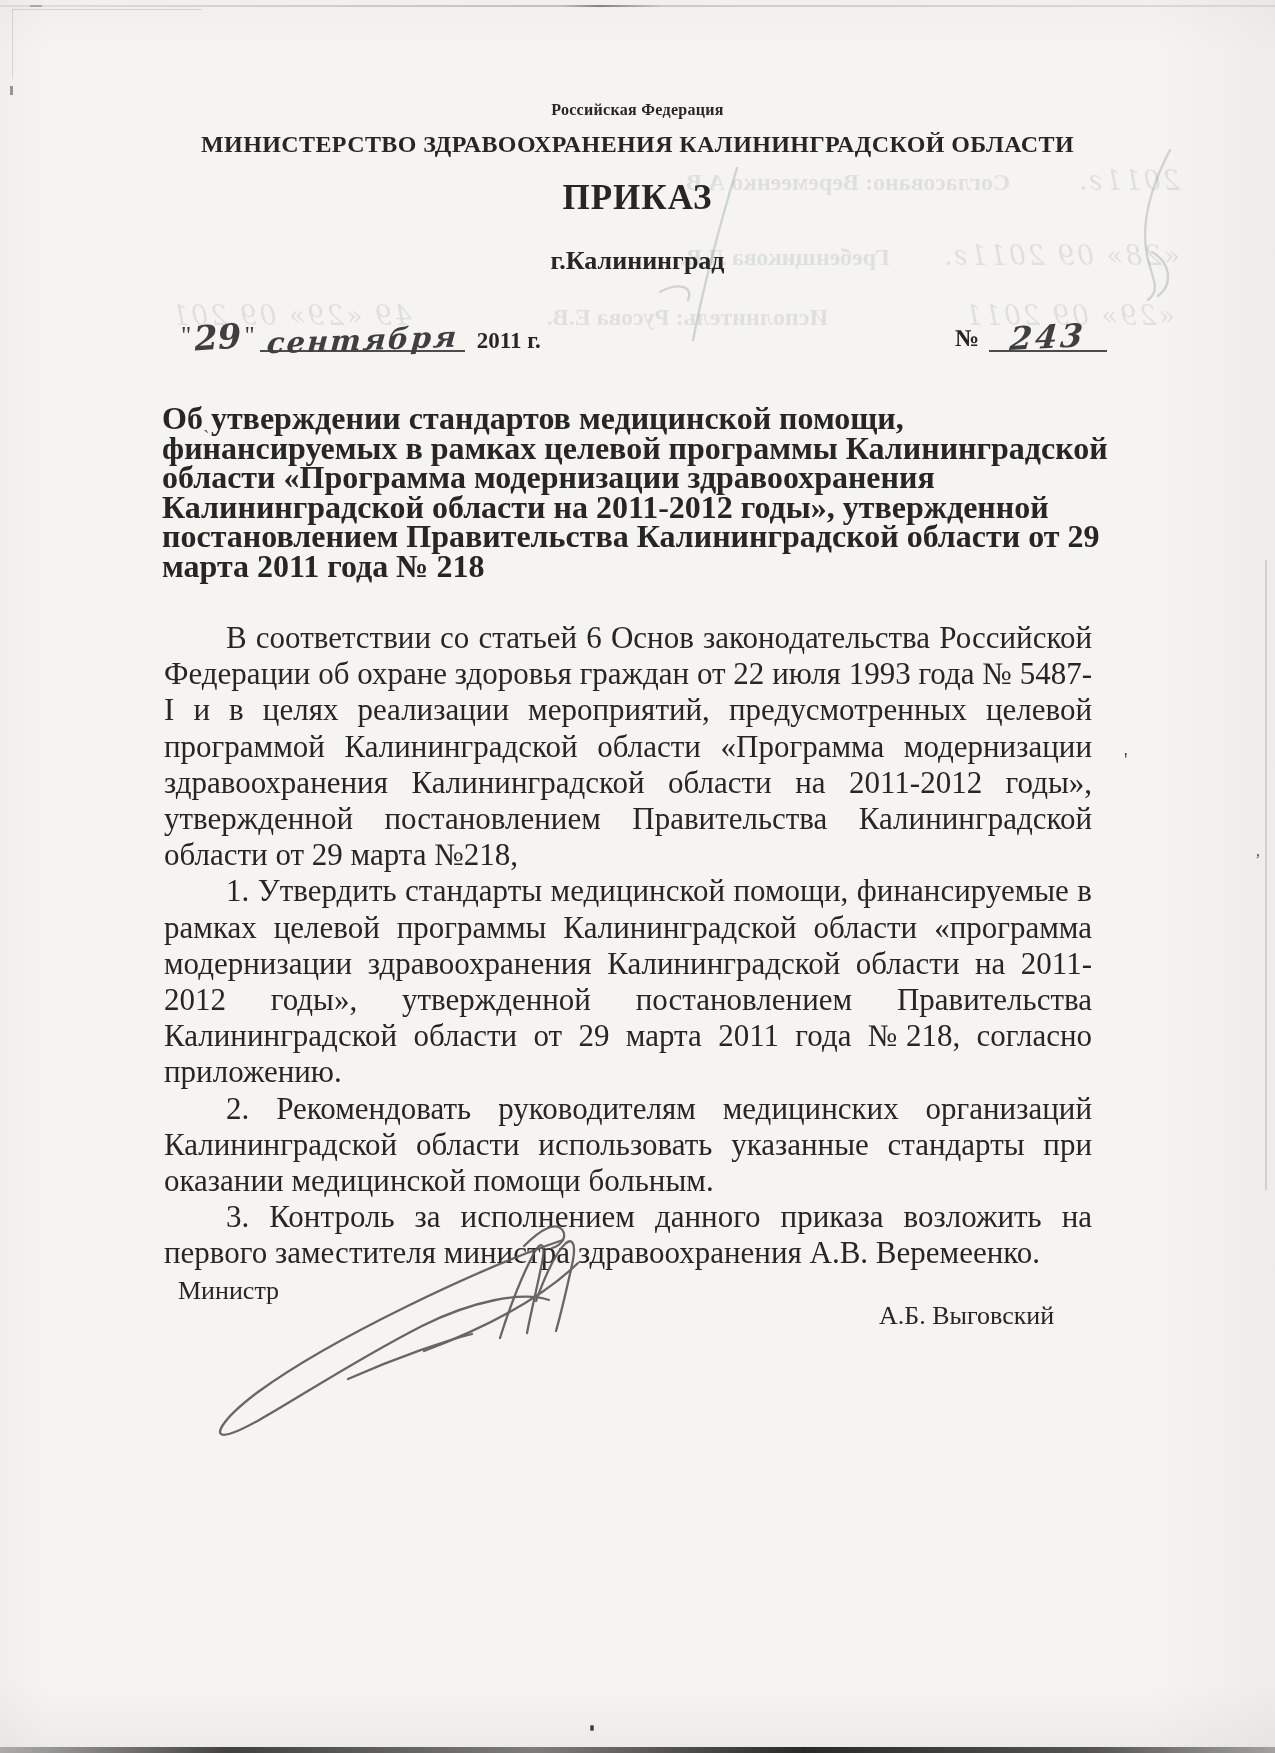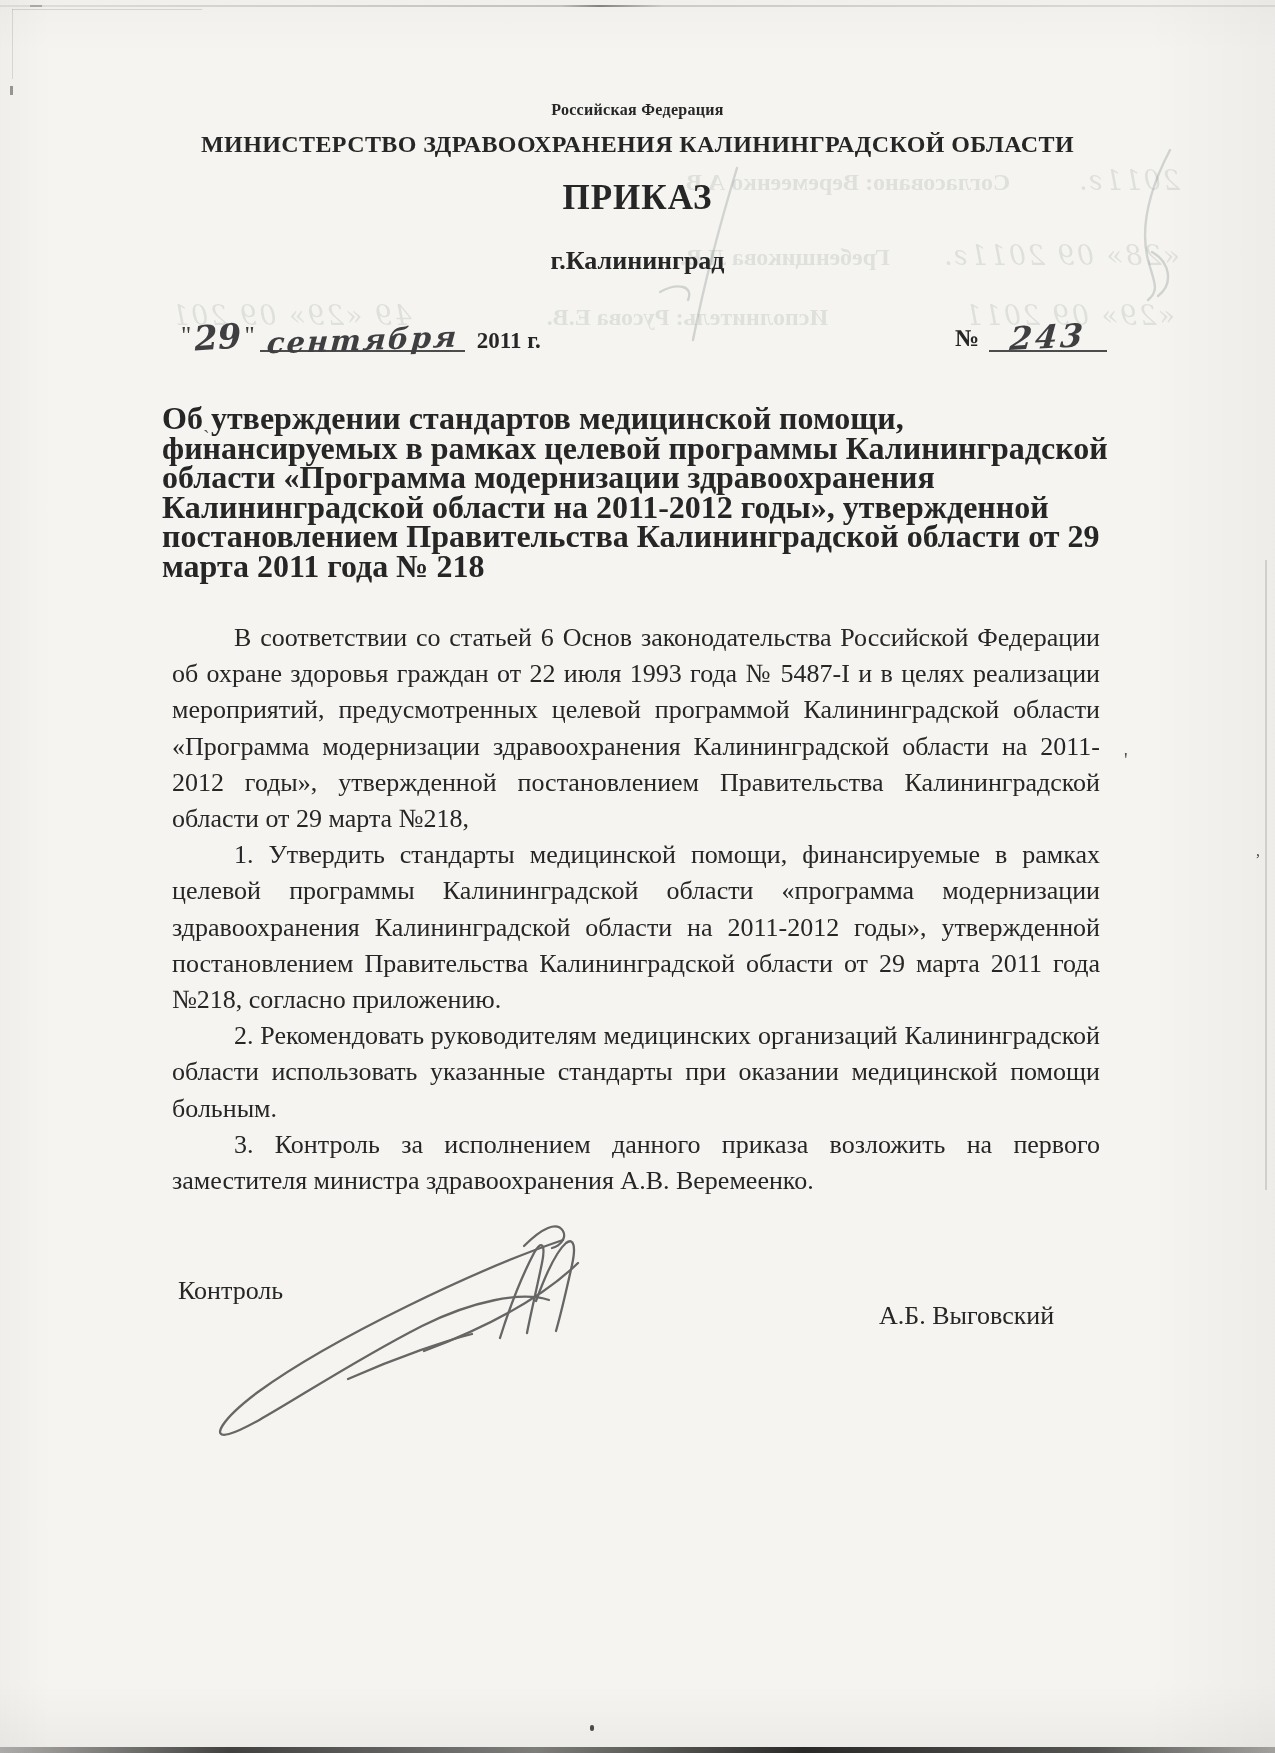--- a/index.html
+++ b/index.html
@@ -39,22 +39,22 @@
   .spacer{flex:1;}
   .no-sign{font-size:24px;font-weight:bold;margin-bottom:2px;}
   .year{margin-bottom:0;margin-left:6px;text-align:center;}
   
   .hand{font-family:"DejaVu Serif",serif;font-style:italic;color:#3f3f42;display:inline-block;}
   .hand-day{font-size:34px;transform:rotate(-4deg);position:relative;top:3px;}
   .hand-month{font-size:29px;letter-spacing:2px;transform:rotate(-2deg) skewX(-6deg);position:relative;top:7px;}
   .hand-num{font-size:32px;letter-spacing:3px;transform:rotate(-3deg) skewX(-8deg);position:relative;top:6px;}
   .doc-title{position:absolute;left:162px;right:150px;top:404px;
     text-align:left;font-weight:bold;font-size:32px;line-height:29.5px;}
-  .body-block{position:absolute;left:172px;width:928px;top:620px;
-    font-size:26px;line-height:36.2px;text-align:justify;}
+  .body-block{position:absolute;left:164px;width:928px;top:620px;
+    font-size:31px;line-height:36.2px;text-align:justify;}
   .body-block p{margin:0;text-indent:62px;}
   .decree{font-weight:bold;text-indent:0;}
   .sig-row{position:absolute;left:178px;right:168px;top:1276px;font-size:26px;}
   .sig-name{position:absolute;left:701px;top:0;margin-top:25px;}
   svg.overlay{position:absolute;left:0;top:0;pointer-events:none;}
   
   .bleed{position:absolute;transform:scaleX(-1);opacity:.14;color:#5c6a64;
     filter:blur(.7px);display:flex;justify-content:space-between;align-items:flex-end;
     font-weight:bold;font-size:24px;white-space:nowrap;}
   .bleed .scrawl{font-family:"DejaVu Serif",serif;font-style:italic;font-weight:normal;font-size:27px;letter-spacing:2px;}
@@ -118,21 +118,21 @@
   <div class="doc-title">Об утверждении стандартов медицинской помощи, финансируемых в рамках целевой программы Калининградской области «Программа модернизации здравоохранения Калининградской области на 2011-2012 годы», утвержденной постановлением Правительства Калининградской области от 29 марта 2011 года № 218</div>
 
   <div class="body-block">
     <p>В соответствии со статьей 6 Основ законодательства Российской Федерации об охране здоровья граждан от 22 июля 1993 года № 5487-I и в целях реализации мероприятий, предусмотренных целевой программой Калининградской области «Программа модернизации здравоохранения Калининградской области на 2011-2012 годы», утвержденной постановлением Правительства Калининградской области от 29 марта №218,</p>
     <p>1. Утвердить стандарты медицинской помощи, финансируемые в рамках целевой программы Калининградской области «программа модернизации здравоохранения Калининградской области на 2011-2012 годы», утвержденной постановлением Правительства Калининградской области от 29 марта 2011 года №218, согласно приложению.</p>
     <p>2. Рекомендовать руководителям медицинских организаций Калининградской области использовать указанные стандарты при оказании медицинской помощи больным.</p>
     <p>3. Контроль за исполнением данного приказа возложить на первого заместителя министра здравоохранения А.В. Веремеенко.</p>
   </div>
 
   <div class="sig-row">
-    <span>Контроль</span>
+    <span>Министр</span>
     <span class="sig-name">А.Б. Выговский</span>
   </div>
 
   <svg class="overlay" width="1275" height="1753" viewBox="0 0 1275 1753">
     <g fill="none" stroke="#5a5a5a" stroke-width="2.3" stroke-linecap="round" opacity="0.92">
       <path d="M 563 1240 C 480 1268 332 1338 258 1392 C 222 1419 210 1439 229 1434 C 258 1426 332 1372 422 1326 C 472 1301 522 1291 549 1300"></path>
       <path d="M 500 1338 C 512 1300 524 1272 534 1253 C 541 1240 546 1243 542 1263 C 536 1292 530 1317 527 1333"></path>
       <path d="M 536 1301 C 548 1268 558 1250 566 1243 C 574 1237 576 1247 572 1265 C 566 1292 560 1317 556 1331"></path>
       <path d="M 424 1351 C 482 1329 540 1300 578 1263"></path>
       <path d="M 524 1246 C 542 1228 557 1221 563 1231 C 567 1238 560 1246 552 1248"></path>

